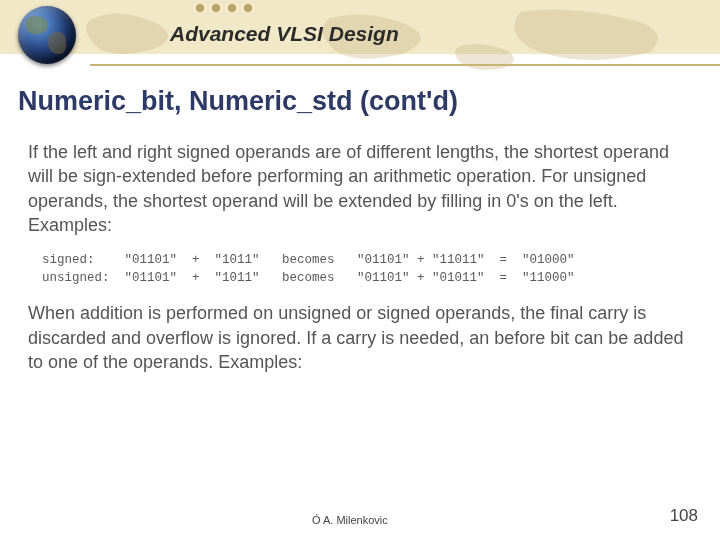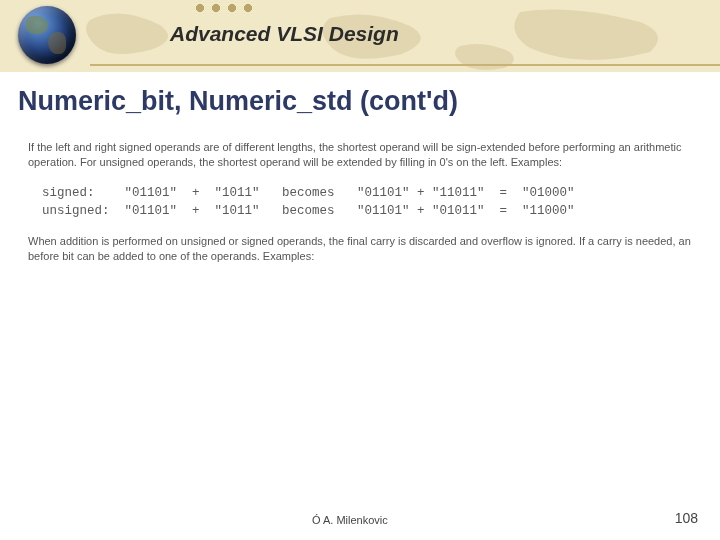--- a/index.html
+++ b/index.html
@@ -15,21 +15,21 @@
   .slide {
     position: relative;
     width: 720px;
     height: 540px;
   }
   .header-band {
     position: absolute;
     top: 0;
     left: 0;
     width: 720px;
-    height: 72px;
+    height: 54px;
     background:
       radial-gradient(circle at 200px 8px, #b9a46a 0 4px, transparent 4px),
       radial-gradient(circle at 216px 8px, #b9a46a 0 4px, transparent 4px),
       radial-gradient(circle at 232px 8px, #b9a46a 0 4px, transparent 4px),
       radial-gradient(circle at 248px 8px, #b9a46a 0 4px, transparent 4px),
       linear-gradient(#f1e8c8, #f1e8c8);
     background-repeat: no-repeat;
   }
   .world-map {
     position: absolute;
@@ -98,21 +98,21 @@
     font-family: Verdana, Arial, sans-serif;
   }
   .body {
     position: absolute;
     top: 140px;
     left: 28px;
     width: 664px;
     color: #555555;
   }
   .para {
-    font-size: 11px;
+    font-size: 18px;
     line-height: 1.35;
     margin-bottom: 14px;
   }
   .mono-block {
     font-family: "Courier New", monospace;
     font-size: 12.5px;
     white-space: pre;
     color: #5a5a5a;
     margin: 4px 0 14px 14px;
     line-height: 1.45;
@@ -122,21 +122,21 @@
     bottom: 14px;
     left: 300px;
     font-size: 11px;
     color: #444;
     margin-left: 12px;
   }
   .footer-page {
     position: absolute;
     bottom: 14px;
     right: 22px;
-    font-size: 14px;
+    font-size: 17px;
     color: #444;
   }
 </style>
 </head>
 <body>
 
 <div class="slide">
 
   <div class="header-band">
     <svg class="world-map" viewBox="0 0 720 72" preserveAspectRatio="none">

